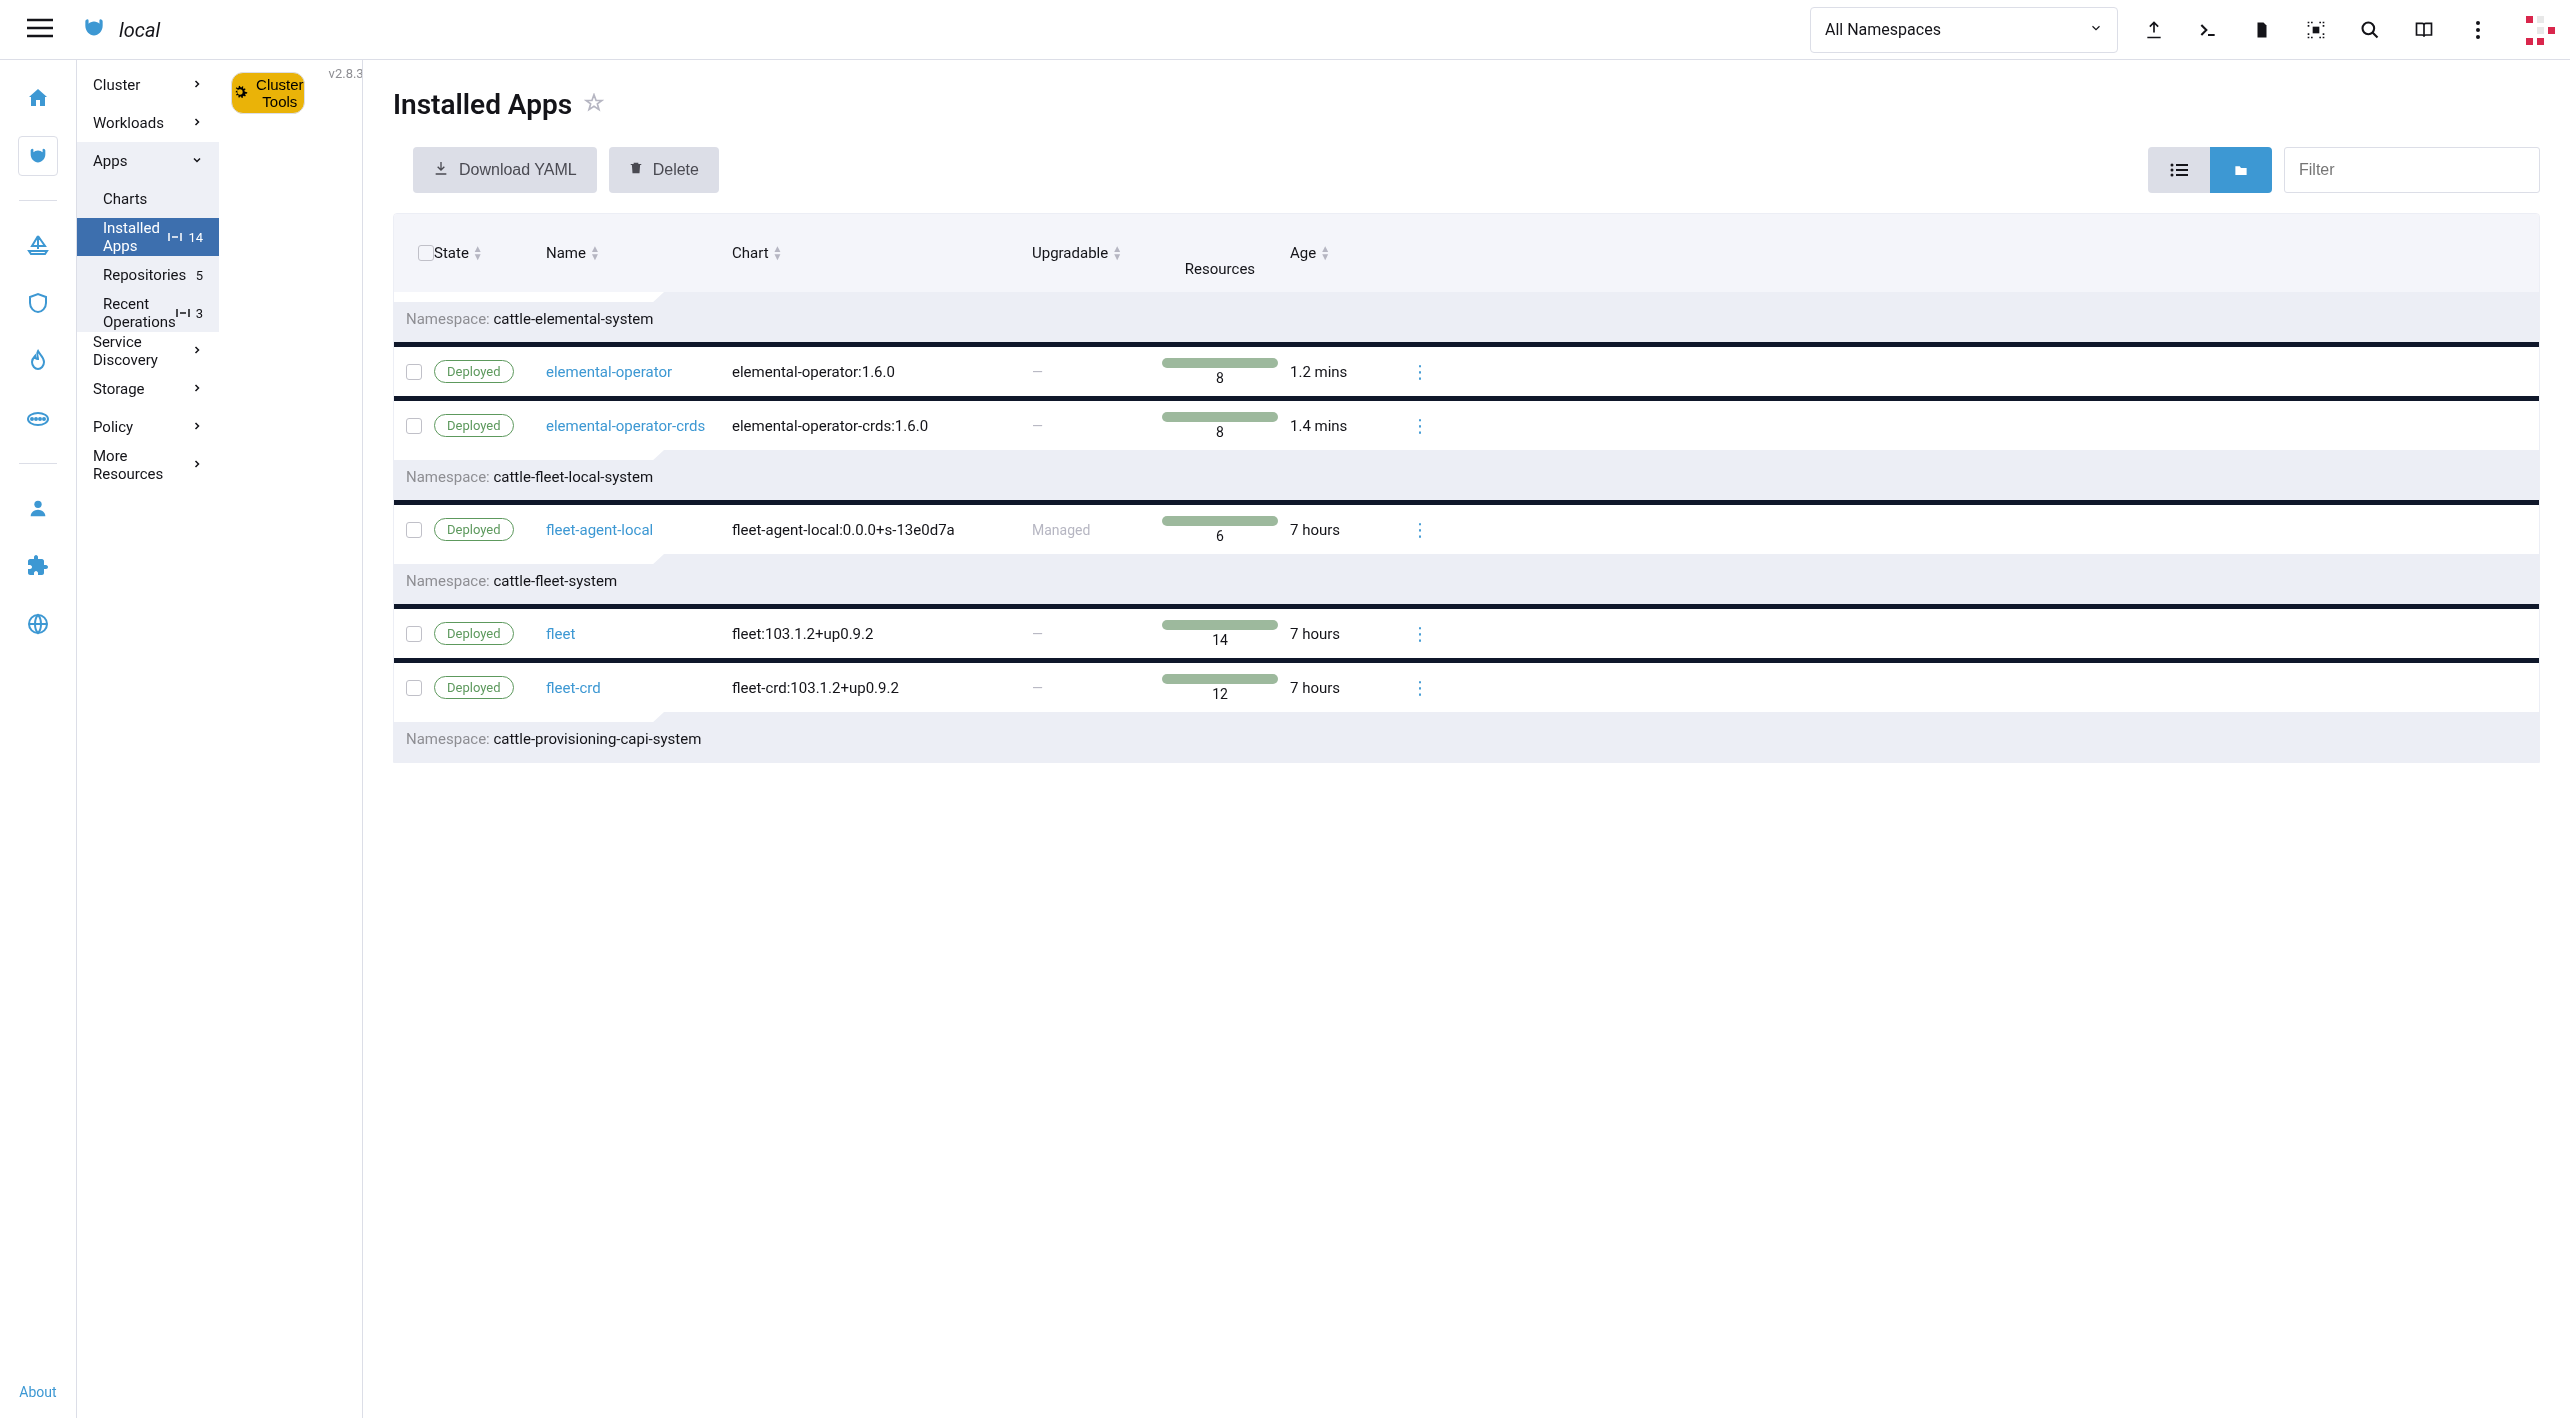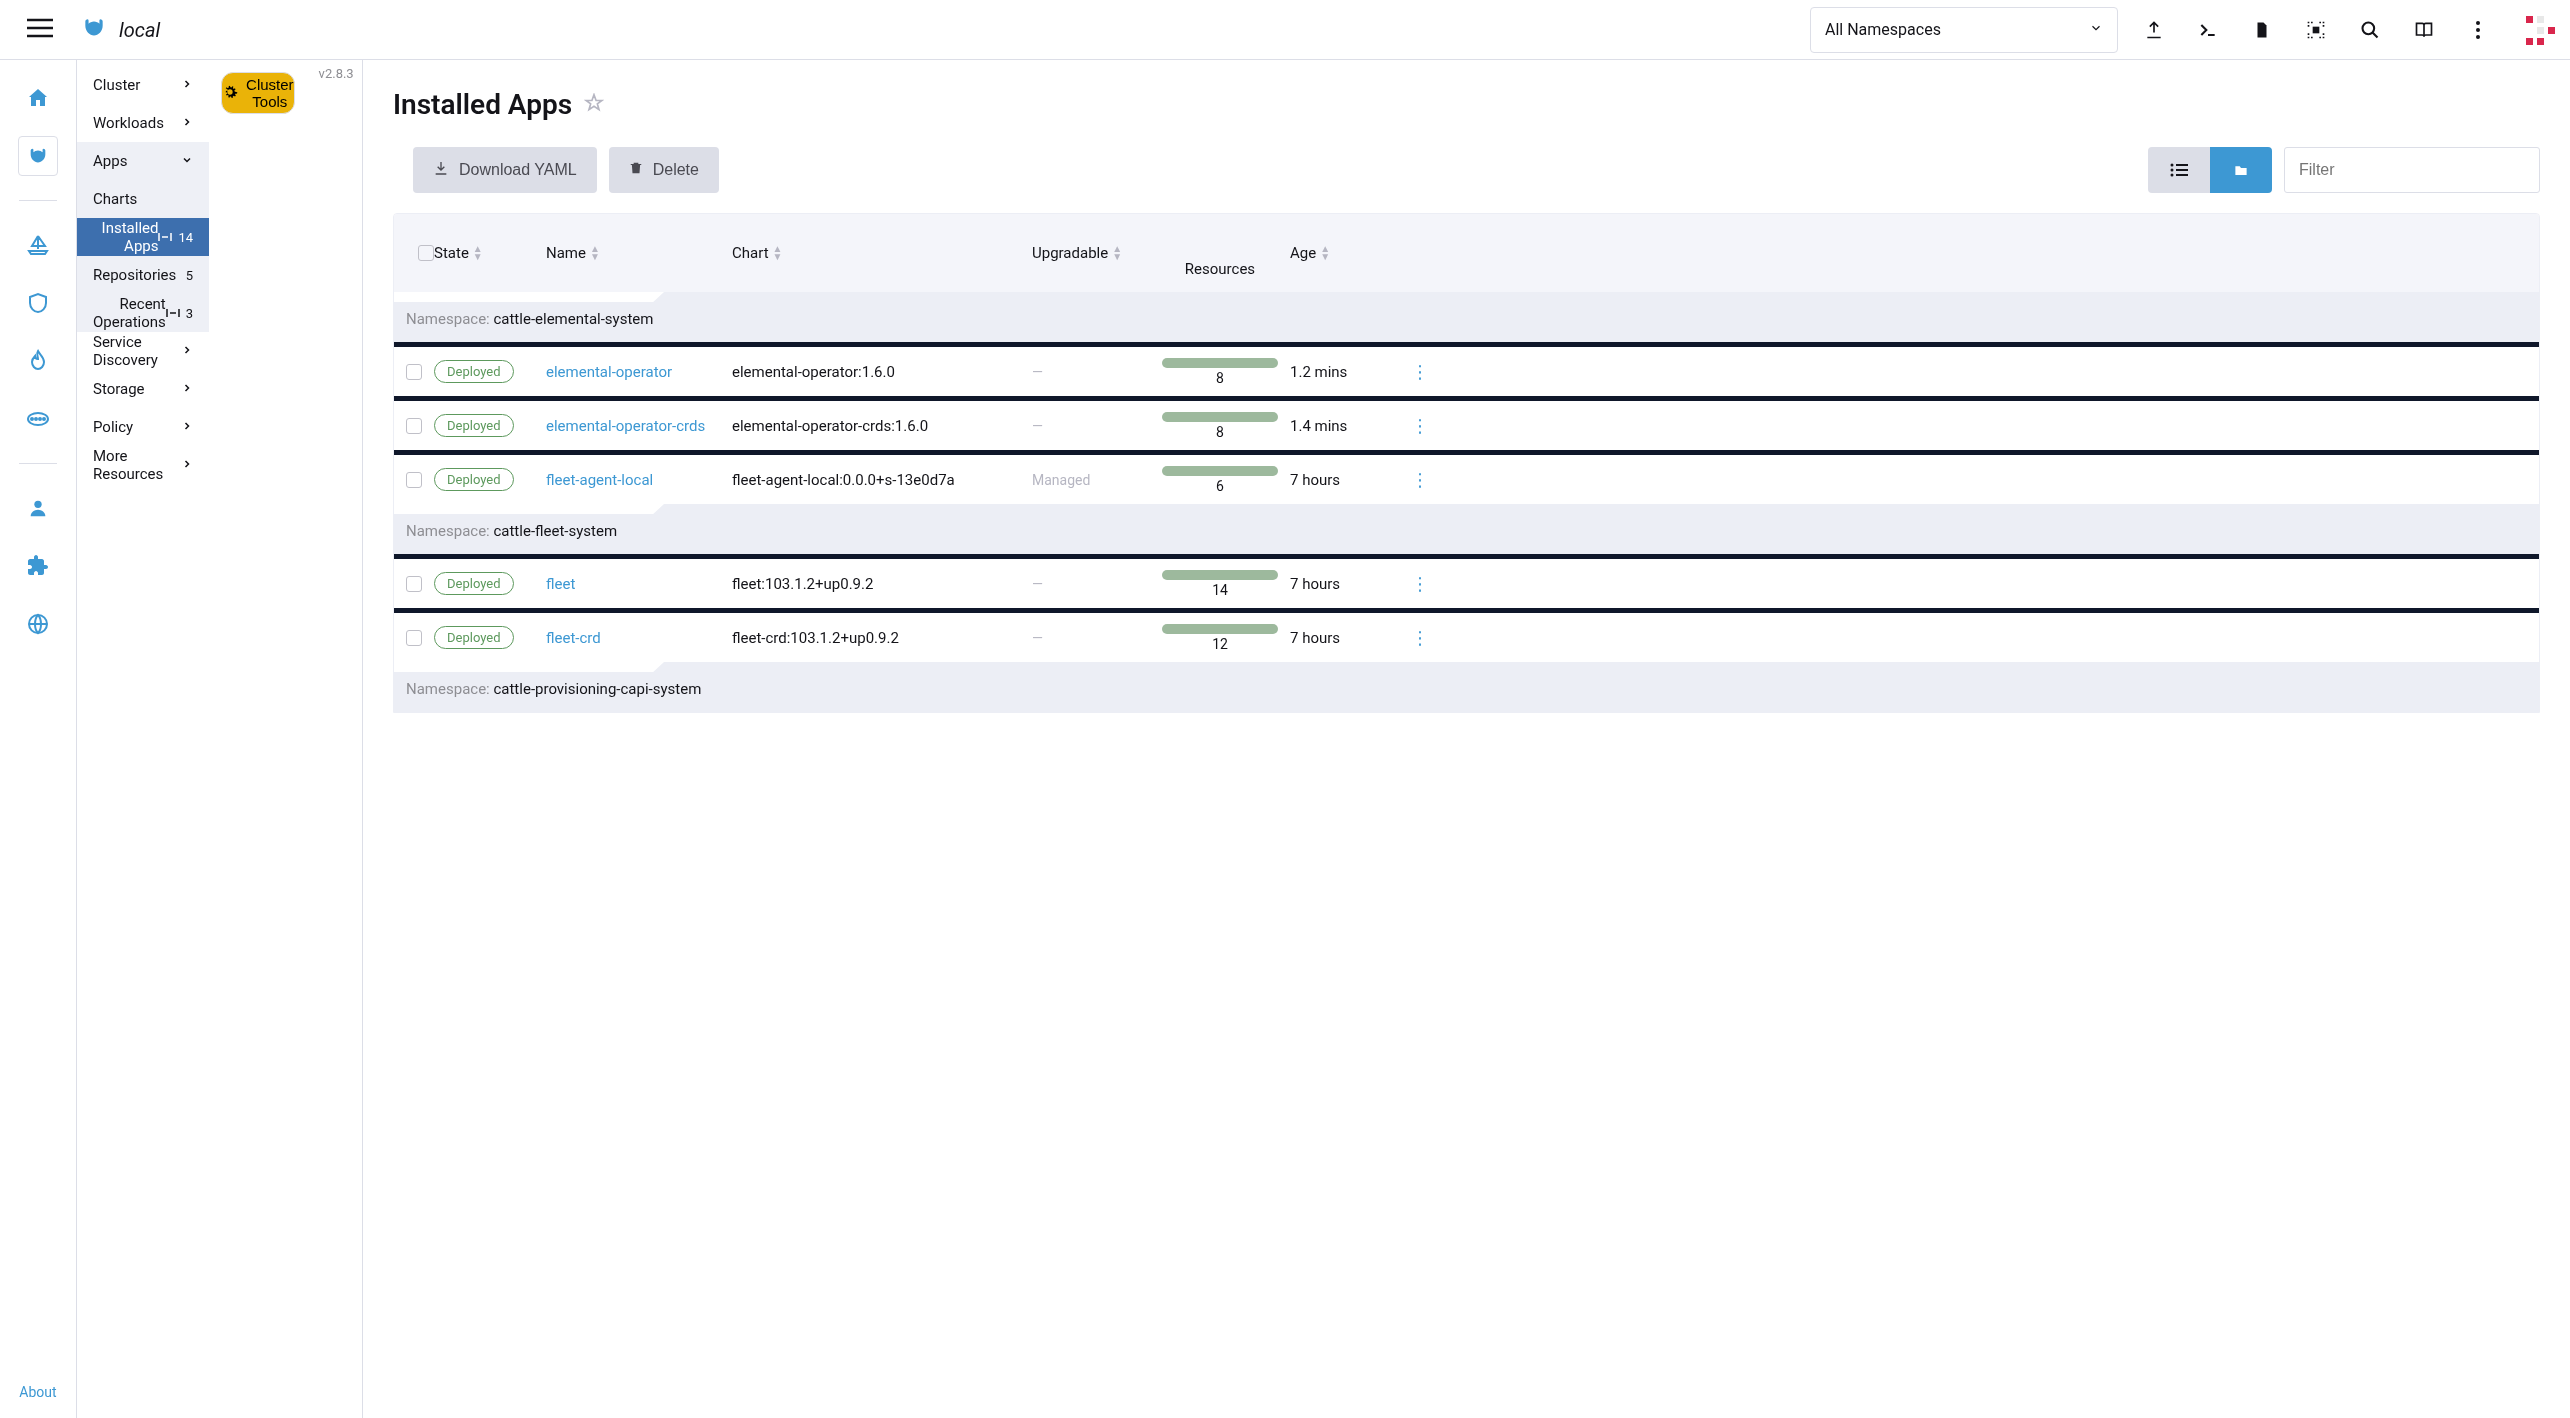--- a/index.html
+++ b/index.html
@@ -19,21 +19,21 @@
 .layout { display: flex; height: calc(100vh - 60px); }
 .iconbar { width: 77px; border-right: 1px solid #dcdee7; display: flex; flex-direction: column; align-items: center; padding-top: 18px; gap: 18px; }
 .iconbar-item { width: 40px; height: 40px; display: flex; align-items: center; justify-content: center; color: #3d98d3; cursor: pointer; border-radius: 4px; }
 .iconbar-item.boxed { border: 1px solid #dcdee7; }
 .iconbar-divider { width: 38px; height: 1px; background: #dcdee7; margin: 6px 0; }
 .about-link { color: #3d98d3; font-size: 14px; margin-top: auto; margin-bottom: 18px; cursor: pointer; }
 
 .sidebar { width: 286px; border-right: 1px solid #dcdee7; display: flex; flex-direction: row; overflow-y: auto; }
 .nav { flex: 1; padding-top: 6px; }
 .nav-item { height: 38px; display: flex; align-items: center; padding: 0 16px; justify-content: space-between; cursor: pointer; font-size: 15px; }
-.nav-sub { padding-left: 16px; text-align: right; }
+.nav-sub { padding-left: 26px; }
 .nav-item.expanded { background: #eef0f6; }
 .nav-item.active { background: #3d6fae; color: #fff; }
 .nav-item .badge-wrap { display: flex; align-items: center; gap: 6px; font-size: 13px; }
 .nav-bottom { padding: 12px; }
 .cluster-tools-btn { width: 100%; height: 42px; border: 1px solid #dcdee7; border-radius: 12px; background: #eab308; display: flex; align-items: center; justify-content: center; gap: 8px; cursor: pointer; font-size: 15px; }
 .version { color: #8e8e93; font-size: 13px; padding: 6px 12px 12px; }
 
 .main { flex: 1; padding: 28px 30px; overflow-y: auto; }
 .page-title-row { display: flex; align-items: center; gap: 12px; margin-bottom: 26px; }
 .page-title { font-size: 28px; font-weight: 600; }
@@ -406,20 +406,21 @@
             <div><a class="name-link">elemental-operator-crds</a></div>
             <div class="chart-text">elemental-operator-crds:1.6.0</div>
             <div><span class="dash">—</span></div>
             <div class="res-cell">
               <div class="res-bar"></div>
               <span class="res-num">8</span>
             </div>
             <div class="age-text">1.4 mins</div>
             <div class="row-menu">⋮</div>
           </div>
+          <div class="group-header"><span class="ns-label">Namespace: </span><span class="ns-value">cattle-fleet-local-system</span></div>
           <div class="trow">
             <div>
               <div class="cb"></div>
             </div>
             <div><span class="state-badge">Deployed</span></div>
             <div><a class="name-link">fleet-agent-local</a></div>
             <div class="chart-text">fleet-agent-local:0.0.0+s-13e0d7a</div>
             <div><span class="managed-text">Managed</span></div>
             <div class="res-cell">
               <div class="res-bar"></div>

